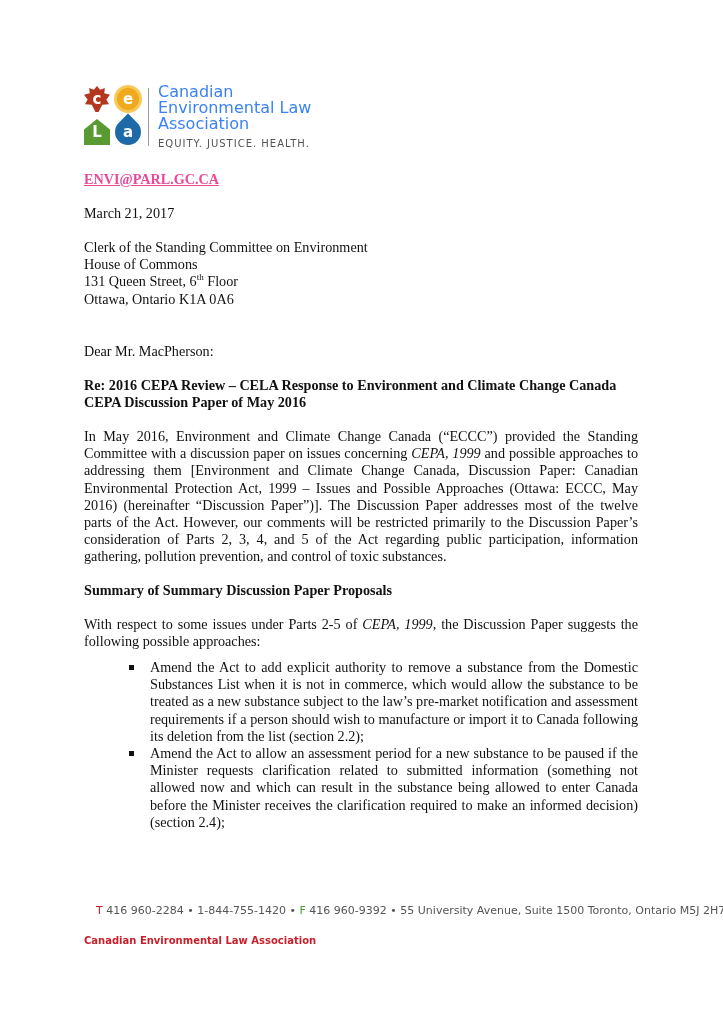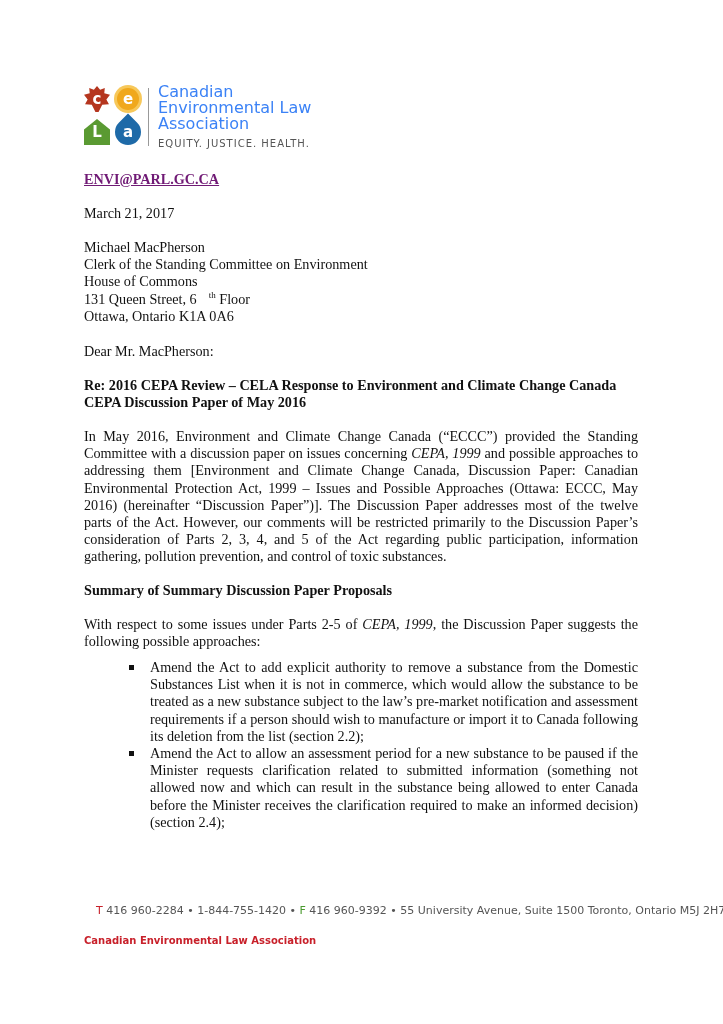--- a/index.html
+++ b/index.html
@@ -15,31 +15,31 @@
   .li-l { left:0; top:33px; background:#5a9a32; clip-path:polygon(50% 0,100% 40%,100% 100%,0 100%,0 40%); }
   .li-a { left:31px; top:33px; background:#1e6aa8; border-radius:50% 0 50% 50%; transform:rotate(-45deg); }
   .li-a span { transform:rotate(45deg); display:block; }
   .logo-divider { position:absolute; left:64px; top:2px; width:1px; height:58px; background:#999; }
   .logo-text { position:absolute; left:74px; top:-2px; font-family:"DejaVu Sans", sans-serif;
                color:#3b82f6; font-size:16px; line-height:16px; }
   .logo-tag { position:absolute; left:74px; top:52px; font-family:"DejaVu Sans", sans-serif;
               font-size:10px; letter-spacing:1px; color:#555; }
   .text { position:absolute; left:84px; width:554px; font-size:14.2px; line-height:17.2px; }
   .just { text-align:justify; }
-  .email { color:#701a75; text-decoration:underline; font-weight:bold;text-align:right; }
+  .email { color:#ec4899; text-decoration:underline; font-weight:bold;text-align:right; }
   b { font-weight:bold; }
   ul { margin:0; padding:0; list-style:none; }
   .bl { position:relative; padding-left:66px; text-align:justify; }
   .bl::before { content:""; position:absolute; left:45px; top:6px; width:5px; height:5px; background:#111; }
   .footer-org { position:absolute; left:84px; top:935px; font-family:"DejaVu Sans", sans-serif;
                 color:#c8202a; font-size:10px; font-weight:bold; }
   .footer-line { position:absolute; left:96px; top:904px; font-family:"DejaVu Sans", sans-serif;
                  color:#555; font-size:11px; white-space:nowrap; }
   .red { color:#c8202a; } .green { color:#4a9a2e; }
-  sup { font-size:9px; line-height:0;margin-left:12px; }
+  sup { font-size:9px; line-height:0; }
 </style>
 </head>
 <body>
 
 <div class="logo">
   <div class="logo-icons">
     <div class="li li-c">
         <span>c</span>
       </div>
     <div class="li li-e">
@@ -61,21 +61,20 @@
   <div class="logo-tag">EQUITY. JUSTICE. HEALTH.</div>
 </div>
 
 <div class="text" style="top:171px;">
   <a class="email">ENVI@PARL.GC.CA</a>
 </div>
 
 <div class="text" style="top:205px;">March 21, 2017</div>
 
 <div class="text" style="top:239px;">
-  <div>Michael MacPherson</div>
   <div>Clerk of the Standing Committee on Environment</div>
   <div>House of Commons</div>
   <div><span>131 Queen Street, 6</span><sup>th</sup><span> Floor</span></div>
   <div>Ottawa, Ontario K1A 0A6</div>
 </div>
 
 <div class="text" style="top:343px;">Dear Mr. MacPherson:</div>
 
 <div class="text" style="top:377px;"><b>Re: 2016 CEPA Review – CELA Response to Environment and Climate Change Canada CEPA Discussion Paper of May 2016</b></div>
 

